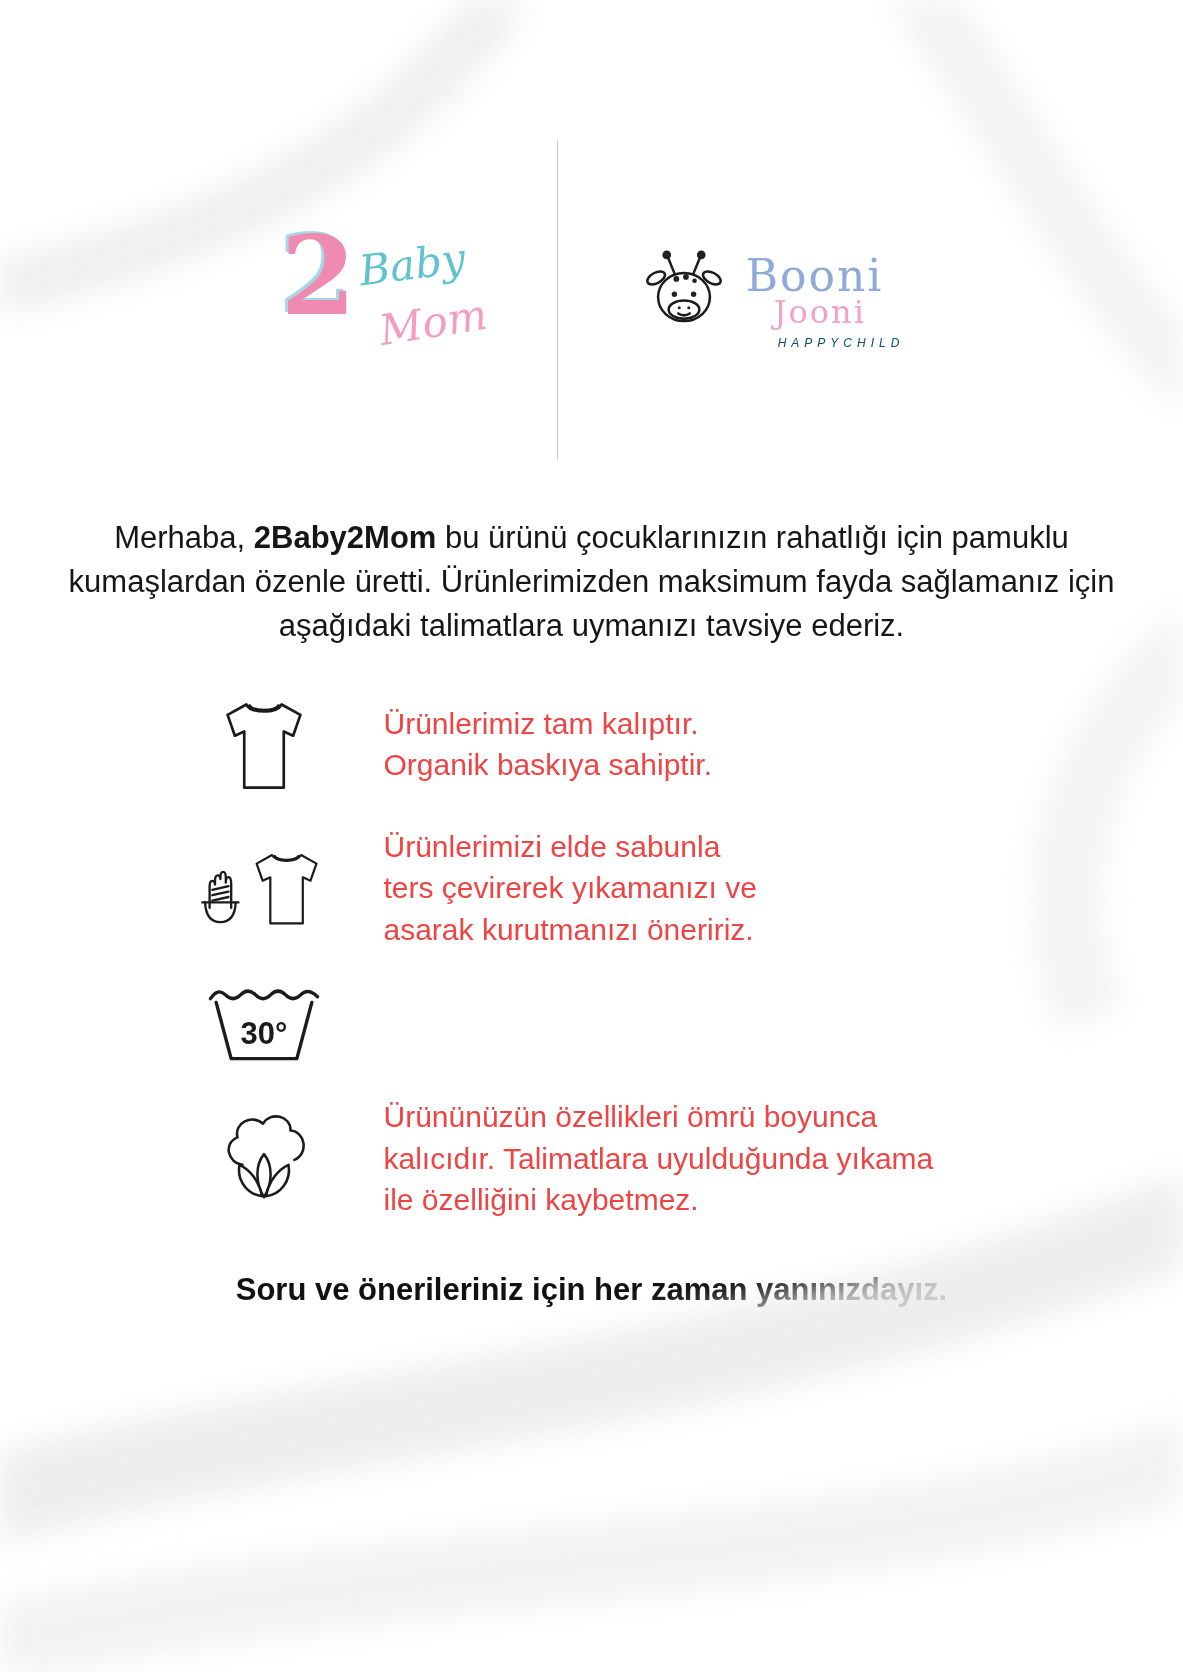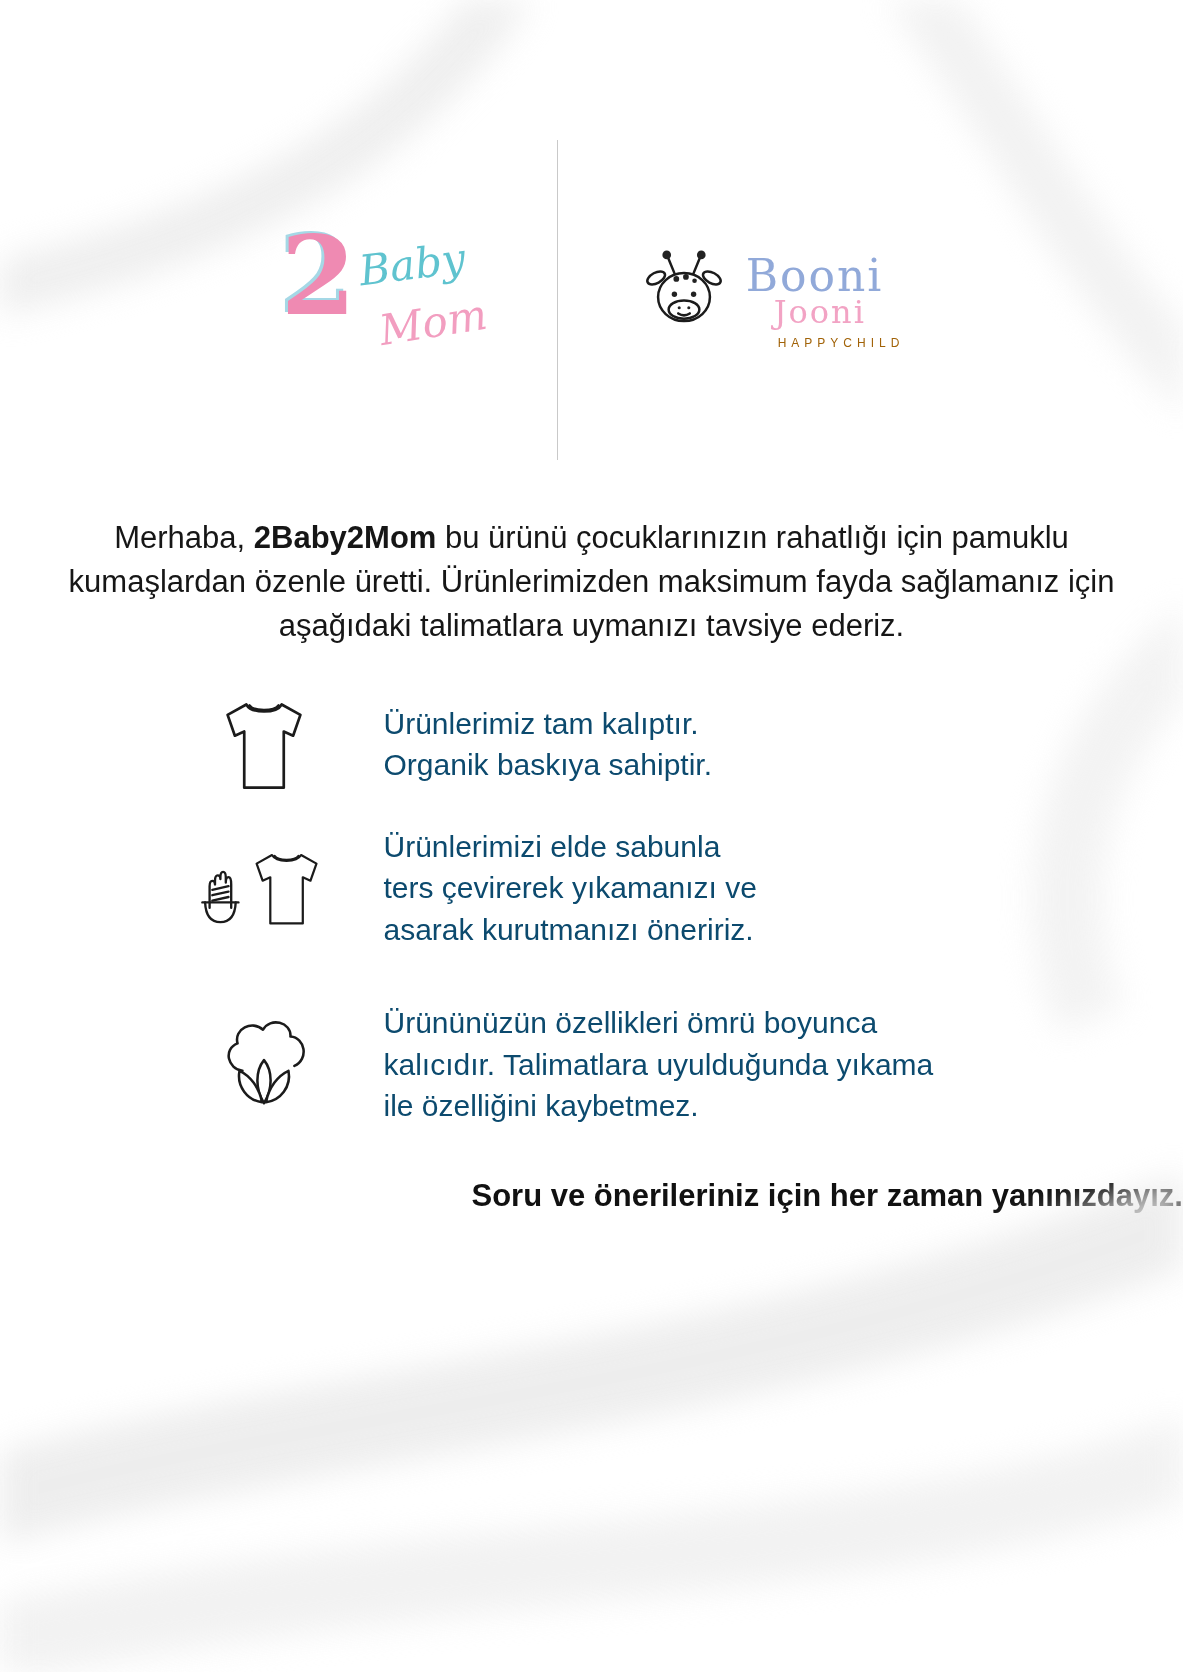--- a/index.html
+++ b/index.html
@@ -22,38 +22,38 @@
     font-size:108px; font-weight:bold; line-height:1; color:#ef8ab2;
     text-shadow:-3px -2px 0 #a5d8e6;
   }
   .word-baby { position:absolute; left:80px; top:20px; font-family:"DejaVu Serif", serif; font-style:italic; font-size:42px; color:#5fc3cf; transform:rotate(-7deg); }
   .word-mom  { position:absolute; left:100px; top:78px; font-family:"DejaVu Serif", serif; font-style:italic; font-size:42px; color:#f29ec0; transform:rotate(-9deg); }
 
   .logo-right { display:flex; align-items:center; gap:14px; }
   .brand-words { display:flex; flex-direction:column; }
   .booni { font-family:"DejaVu Serif", serif; font-size:44px; letter-spacing:2px; color:#91a9d9; }
   .jooni { font-family:"DejaVu Serif", serif; font-size:32px; letter-spacing:2px; color:#f2a3c4; margin-left:28px; margin-top:-8px; }
-  .tagline { font-size:12px; letter-spacing:5px; color:#a16207; margin-left:32px; margin-top:5px; }
+  .tagline { font-size:12px; letter-spacing:5px; color:#0c4a6e; margin-left:32px; margin-top:5px;font-style:italic; }
 
   
   .intro { width:1080px; margin:56px auto 0; text-align:center; font-size:31px; line-height:1.42; color:#161616; }
   .intro .brand-bold { font-weight:bold; }
 
   
   .instructions { width:790px; margin:40px auto 0; }
   .row { display:flex; align-items:center; margin-bottom:26px; }
   .icon-cell { width:135px; flex-shrink:0; display:flex; justify-content:center; align-items:center; }
-  .text-cell { margin-left:52px; font-size:30px; line-height:1.38; white-space:pre-line; color:#0c4a6e; }
+  .text-cell { margin-left:52px; font-size:30px; line-height:1.38; white-space:pre-line; color:#ef4444; }
   .icon-stroke { stroke:#1b1b1b; fill:#ffffff; stroke-width:2.6; stroke-linejoin:round; stroke-linecap:round; }
   .icon-line { stroke:#1b1b1b; fill:none; stroke-width:2.6; stroke-linejoin:round; stroke-linecap:round; }
   .icon-line-thick { stroke:#1b1b1b; fill:none; stroke-width:3.6; stroke-linejoin:round; stroke-linecap:round; }
   .temp-text { font-family:"Liberation Sans", sans-serif; font-size:33px; font-weight:bold; fill:#1b1b1b; }
 
   
-  .footer-note { margin-top:52px; text-align:right; font-weight:bold; font-size:31px; color:#111; }
+  .footer-note { margin-top:52px; text-align:center; font-weight:bold; font-size:31px; color:#111; }
 </style>
 </head>
 <body>
 
 <div class="page">
 
   <svg class="bg-decor" viewBox="0 0 1183 1672" preserveAspectRatio="none">
     <path d="M-60,300 C250,240 430,130 530,-50" stroke="#ececec" stroke-width="55" fill="none"></path>
     <path d="M880,-60 C1030,140 1110,330 1250,430" stroke="#f0f0f0" stroke-width="60" fill="none"></path>
     <path d="M1250,600 C1090,700 1030,860 1090,1020" stroke="#f1f1f1" stroke-width="70" fill="none"></path>
@@ -127,20 +127,27 @@
             <path d="M36,13 C40,19 60,19 64,13" class="icon-line" stroke-width="2"></path>
           </g>
         </svg>
       </div>
       <div class="text-cell">Ürünlerimizi elde sabunla
 ters çevirerek yıkamanızı ve
 asarak kurutmanızı öneririz.</div>
     </div>
 
     <div class="row">
+      <div class="icon-cell">
+        <svg width="122" height="94" viewBox="0 0 130 100">
+          <path d="M8,24 Q16,12 24,20 Q32,28 40,20 Q48,12 56,20 Q64,28 72,20 Q80,12 88,20 Q96,28 104,20 Q112,12 122,22" class="icon-line-thick"></path>
+          <path d="M14,28 L30,88 L100,88 L116,28" class="icon-line-thick"></path>
+          <text x="65" y="72" text-anchor="middle" class="temp-text">30°</text>
+        </svg>
+      </div>
     </div>
 
     <div class="row">
       <div class="icon-cell">
         <svg width="98" height="98" viewBox="0 0 100 100">
           <path d="M28,57 C13,55 8,35 23,29 C19,14 38,5 49,15 C56,2 78,7 77,22 C92,23 96,45 81,52" class="icon-line"></path>
           <path d="M50,46 C41,57 41,76 50,90 C59,76 59,57 50,46 Z" class="icon-stroke" stroke-width="2.4"></path>
           <path d="M48,89 C33,87 22,73 25,57 C36,62 45,74 48,89 Z" class="icon-stroke" stroke-width="2.4"></path>
           <path d="M52,89 C67,87 78,73 75,57 C64,62 55,74 52,89 Z" class="icon-stroke" stroke-width="2.4"></path>
         </svg>

